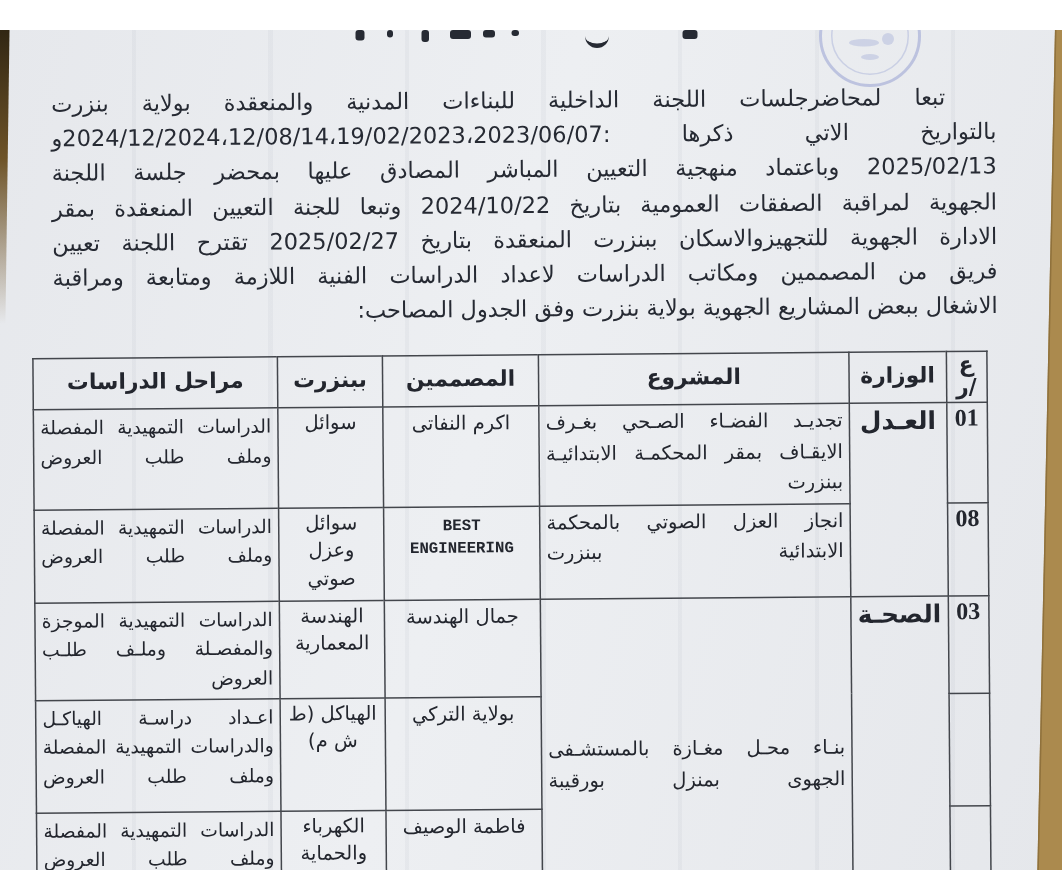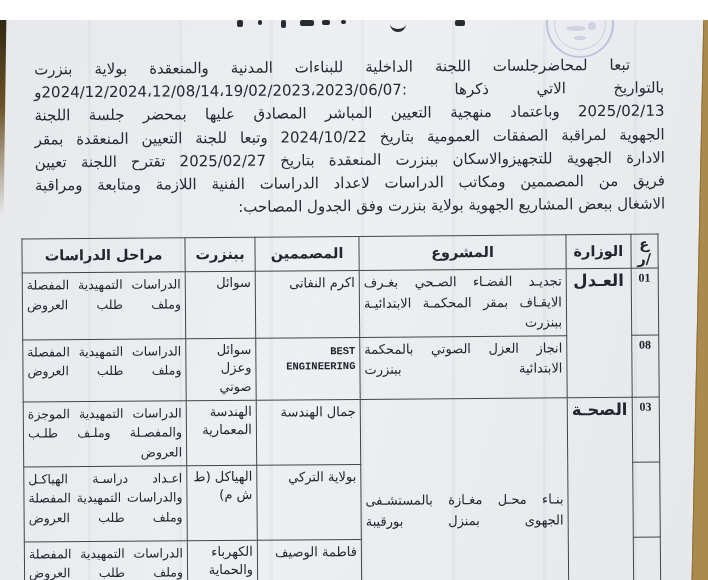--- a/index.html
+++ b/index.html
@@ -42,29 +42,29 @@
     font-size:15px;line-height:23.2px;color:#262a33;}
   .intro .ln{text-align:justify;text-align-last:justify;}
   .intro .ln.first{text-indent:34px;}
   .intro .ln.last{text-align-last:right;}
   table.tbl{position:absolute;left:22px;top:216px;border-collapse:collapse;table-layout:fixed;
     direction:rtl;font-size:13px;}
   .tbl td,.tbl th{border:1.5px solid #43464c;vertical-align:top;padding:2px 4px;overflow:hidden;}
   .tbl thead th{font-weight:bold;font-size:14.5px;text-align:center;vertical-align:middle;
     height:31px;padding:1px;line-height:15px;}
   .th-num{font-size:12.5px;line-height:13px;}
-  .cell-num{font-family:"Liberation Serif",serif;font-size:12px;font-weight:bold;
+  .cell-num{font-family:"Liberation Serif",serif;font-size:16px;font-weight:bold;
     text-align:center;padding-top:3px;}
   .cell-ministry{vertical-align:middle;text-align:center;font-weight:bold;font-size:16.5px;}
   .cell-project{text-align:justify;text-align-last:justify;padding:5px 6px;line-height:20.5px;}
   .cell-project.merged{vertical-align:middle;}
-  .cell-designer{text-align:right;padding-top:9px;line-height:19px;}
+  .cell-designer{text-align:center;padding-top:9px;line-height:19px;}
   .cell-designer .latin{direction:ltr;font-family:Liberation Mono, monospace;
     font-weight:bold;font-size:10.5px;line-height:15px;padding-top:4px;}
-  .cell-inst{padding:5px 6px;line-height:18.5px;}
+  .cell-inst{text-align:center;padding:5px 6px;line-height:18.5px;}
   .cell-phases{text-align:justify;text-align-last:justify;font-size:12.5px;
     line-height:19.5px;padding:5px 5px;}
 </style>
 </head>
 <body>
 
 <div class="page">
 
   <div class="streaks"></div>
 

